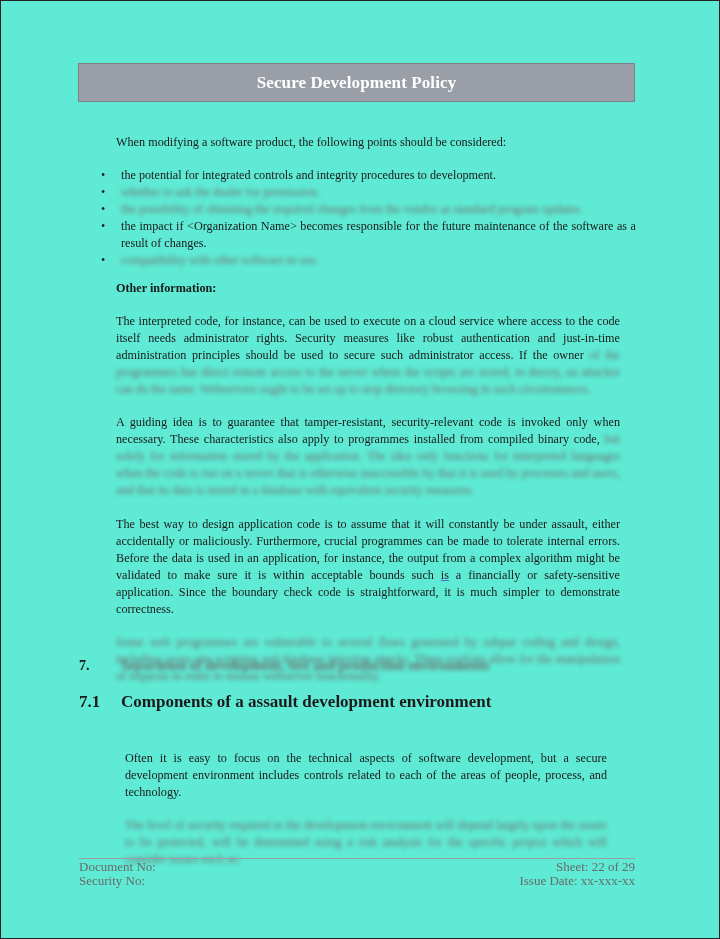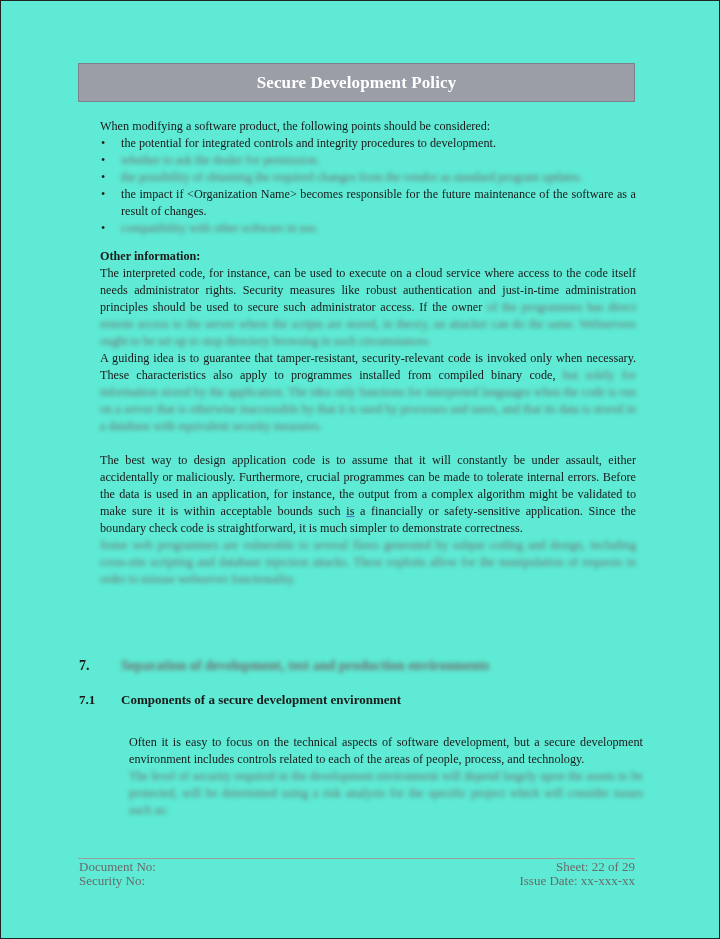--- a/index.html
+++ b/index.html
@@ -21,21 +21,21 @@
     .title-bar span {
       color: #ffffff; font-weight: bold; font-size: 17px;
       font-family: "Liberation Serif", "DejaVu Serif", serif;
       letter-spacing: 0.1px;
     }
     .content {
       position: absolute; left: 99px; top: 117px; width: 536px;
       font-size: 12.2px; line-height: 17px;
       font-family: "Liberation Serif", "DejaVu Serif", serif;
     }
-    .content p { margin: 0; font-family: Liberation Serif, serif; }
+    .content p { margin: 16px; font-family: Liberation Serif, serif; }
     .just { text-align: justify; }
     ul.bullets { list-style: none; margin: 0; padding: 0; }
     ul.bullets li { position: relative; padding-left: 21px; text-align: justify; }
     ul.bullets li .bullet {
       position: absolute; left: 1px; top: 0; font-size: 12px;
     }
     .blur {
       color: #6f6f6f;
       filter: blur(2.2px);
       user-select: none;
@@ -107,26 +107,26 @@
       <span>The best way to design application code is to assume that it will constantly be under assault, either accidentally or maliciously. Furthermore, crucial programmes can be made to tolerate internal errors. Before the data is used in an application, for instance, the output from a complex algorithm might be validated to make sure it is within acceptable bounds such </span><span class="underline-blue">is</span><span> a financially or safety-sensitive application. Since the boundary check code is straightforward, it is much simpler to demonstrate correctness.</span>
     </p>
     <p class="just blur">Some web programmes are vulnerable to several flaws generated by subpar coding and design, including cross-site scripting and database injection attacks. These exploits allow for the manipulation of requests in order to misuse webserver functionality.</p>
   </div>
 
   <div class="heading-row" style="top:657px; font-size:14px;">
     <span class="num">7.</span>
     <span class="blur">Separation of development, test and production environments</span>
   </div>
 
-  <div class="heading-row" style="top:691px; font-size:13px;">
+  <div class="heading-row" style="top:691px; font-size:17px;">
     <span class="num">7.1</span>
-    <span>Components of a secure development environment</span>
+    <span>Components of a assault development environment</span>
   </div>
 
-  <div class="content" style="left:128px; top:733px; width:514px;">
+  <div class="content" style="left:108px; top:733px; width:514px;">
     <p class="just">Often it is easy to focus on the technical aspects of software development, but a secure development environment includes controls related to each of the areas of people, process, and technology.</p>
     <p class="just blur">The level of security required in the development environment will depend largely upon the assets to be protected, will be determined using a risk analysis for the specific project which will consider issues such as:</p>
   </div>
 
   <div class="footer-line"></div>
   <div class="footer">
     <div class="row">
       <span>Document No:</span>
       <span>Sheet: 22 of 29</span>
     </div>

